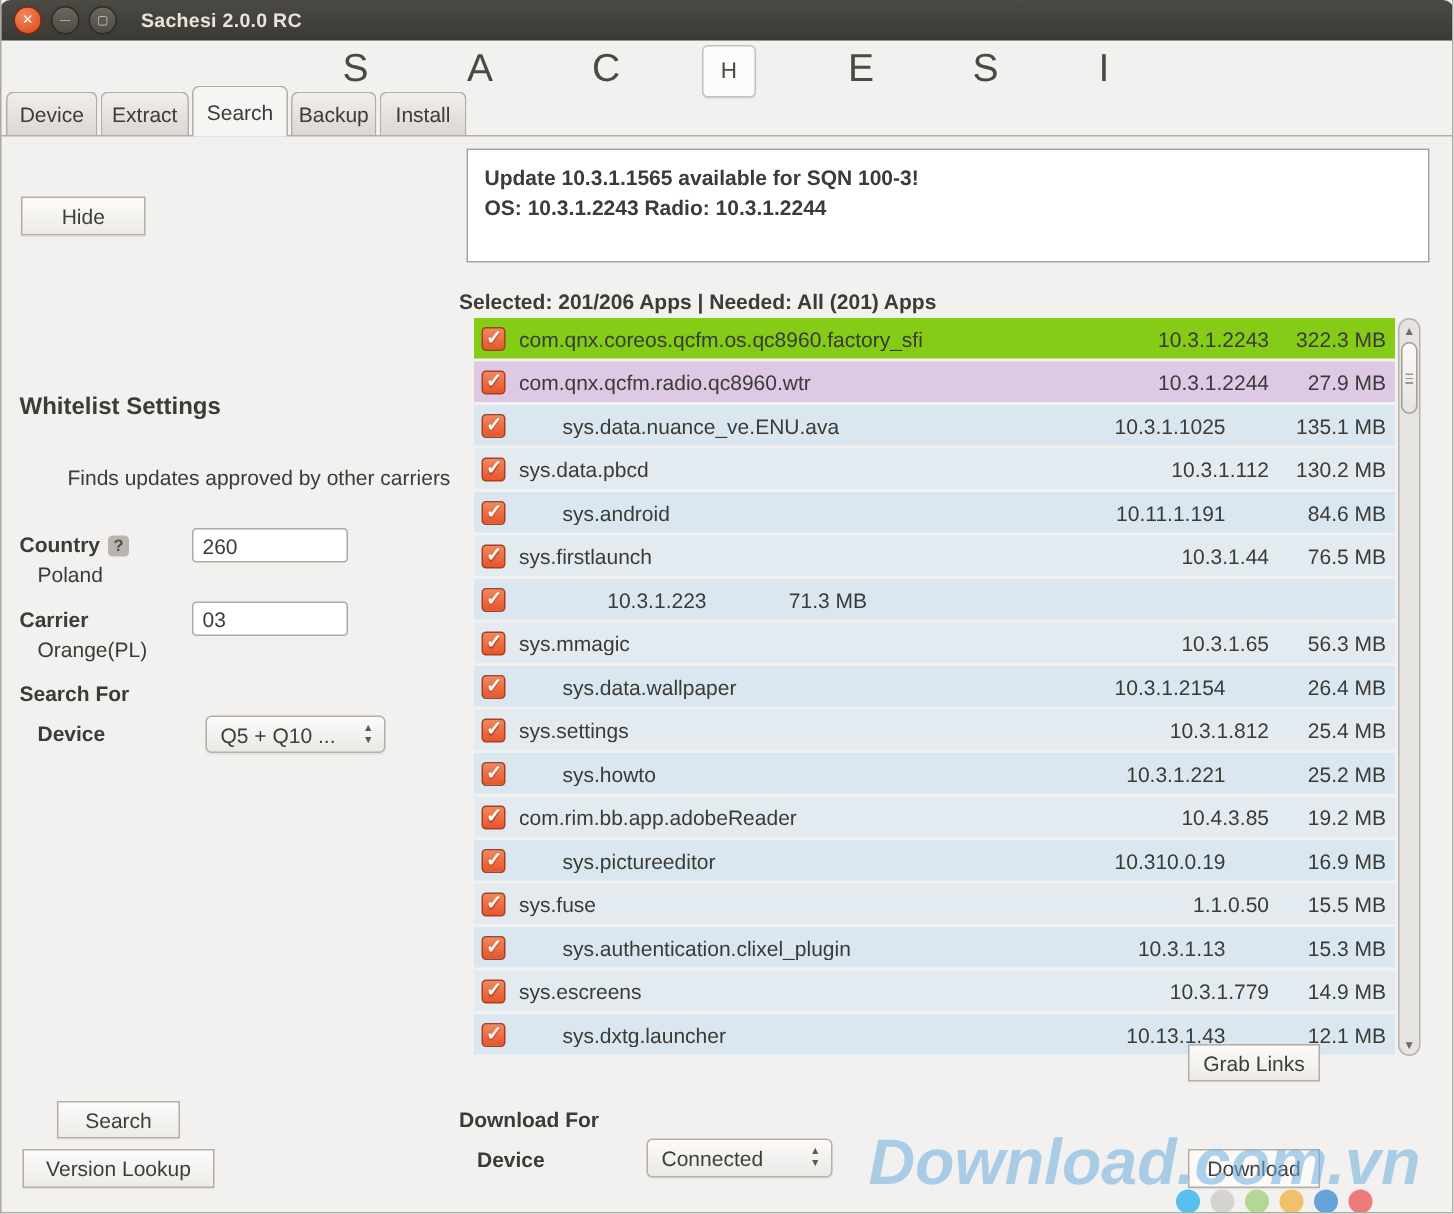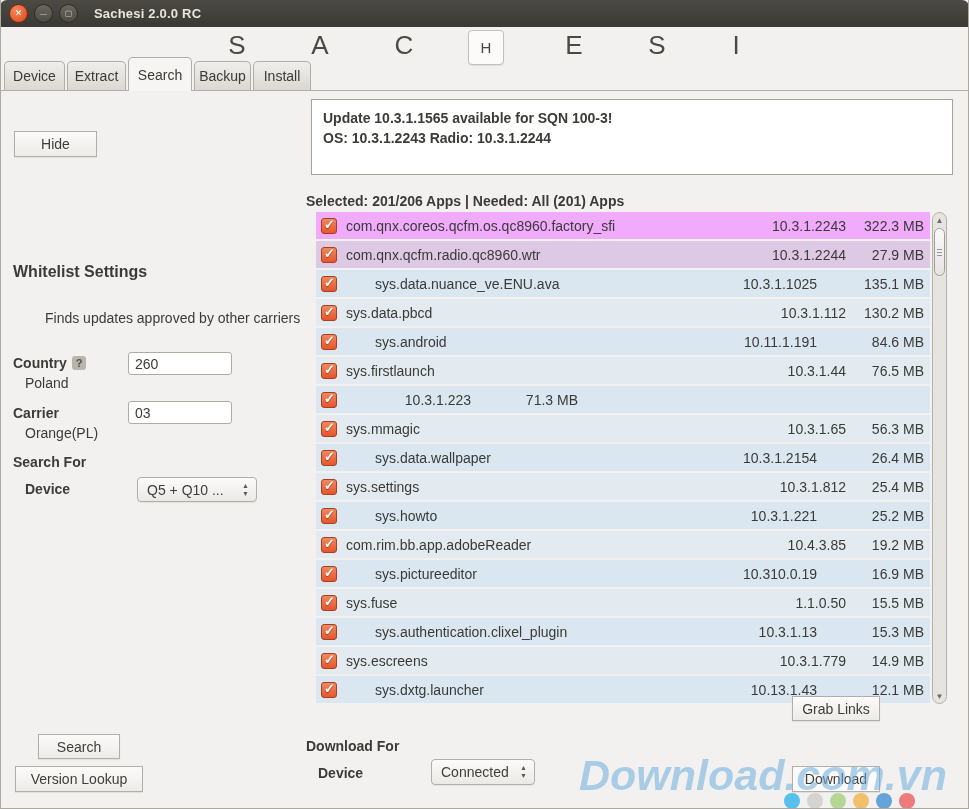--- a/index.html
+++ b/index.html
@@ -43,21 +43,21 @@
   
   .update-box{position:absolute;left:310px;top:99px;width:642px;height:76px;box-sizing:border-box;
     background:#fff;border:1px solid #a5a29d;padding:8px 11px;font-size:14px;font-weight:bold;
     color:#3c3b37;line-height:20px;}
   
   #app-list{position:absolute;left:315px;top:212px;width:614px;}
   .app-row{height:27px;margin-bottom:2px;display:flex;align-items:center;
     padding:0 6px 0 5px;font-size:14px;color:#3a3a37;box-sizing:border-box;}
   .app-row.tint-a{background:#dbe7f0;gap:29px;}
   .app-row.tint-b{background:#e4ebf0;}
-  .app-row.hl-os{background:#f0abfc;}
+  .app-row.hl-os{background:#84cc16;}
   .app-row.hl-radio{background:#dec9e4;}
   .checkbox{width:16px;height:16px;box-sizing:border-box;border-radius:3px;flex:0 0 16px;
     border:1px solid #a34120;background:linear-gradient(#f westf0895e,#e7552c);position:relative;
     background:linear-gradient(#f0895e,#e7552c);}
   .checkbox::after{content:"✓";position:absolute;left:2px;top:-2px;color:#fff;font-size:13px;
     font-weight:bold;text-shadow:0 1px 1px rgba(120,30,10,.6);}
   .app-name{flex:1;margin-left:9px;white-space:nowrap;overflow:hidden;}
   .app-version{width:105px;text-align:right;white-space:nowrap;}
   .app-size{width:78px;text-align:right;white-space:nowrap;}
   
@@ -259,21 +259,21 @@
   </div>
 
   <div class="sb-track">
     <div class="sb-arrow" style="top:0;">▲</div>
     <div class="sb-thumb"></div>
     <div class="sb-arrow" style="bottom:0;">▼</div>
   </div>
 
   <div class="lbl bold" style="left:305px;top:738px;">Download For</div>
   <div class="lbl bold" style="left:317px;top:765px;">Device</div>
-  <div class="combo" style="left:430px;top:759px;width:104px;height:26px;">
+  <div class="combo" style="left:430px;top:759px;width:124px;height:26px;">
     <span style="overflow:hidden;white-space:nowrap;">Connected</span>
     <span class="spin">
         <span>▲</span>
         <span>▼</span>
       </span>
   </div>
 
   <div class="btn" style="left:791px;top:696px;width:88px;height:25px;">Grab Links</div>
   <div class="btn" style="left:791px;top:766px;width:88px;height:26px;background:rgba(252,251,250,.82);">Download</div>
 

